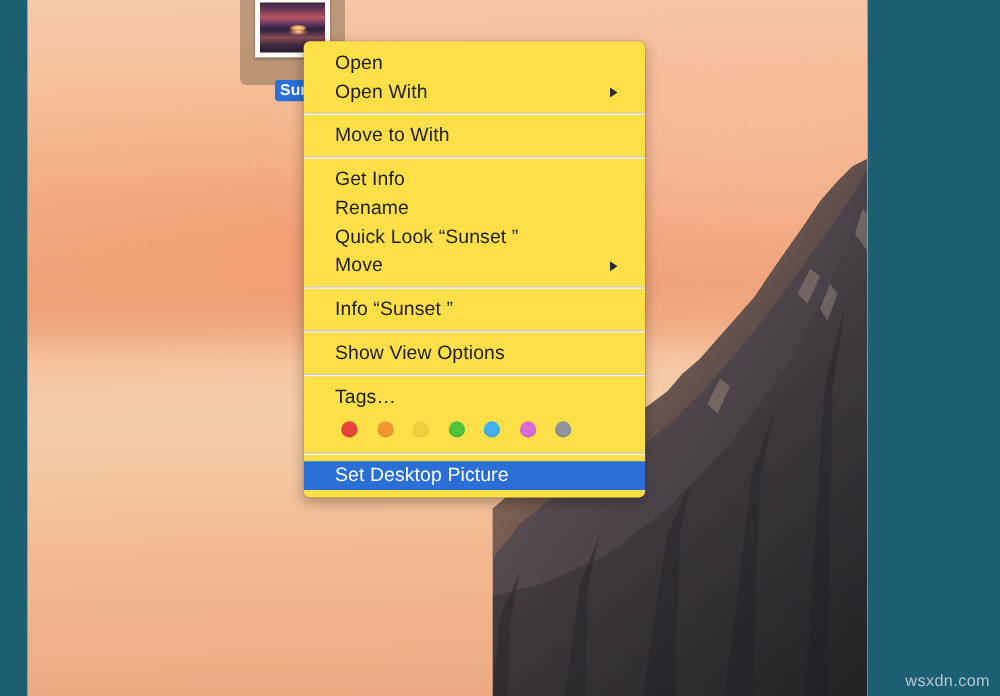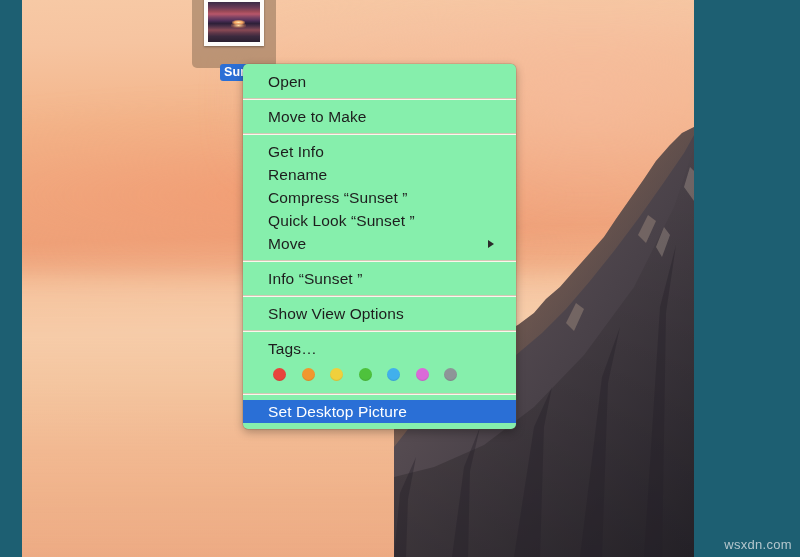--- a/index.html
+++ b/index.html
@@ -164,28 +164,27 @@
     white-space: nowrap;
     letter-spacing: 0.2px;
   }
 
   
   #context-menu {
     position: absolute;
     left: 243px;
     top: 33px;
     width: 273px;
-    background: #86efac;
+    background: #fde047;
     border-radius: 5px;
     box-shadow: 0 3px 10px rgba(0,0,0,0.30), 0 0 0 0.5px rgba(120,100,70,0.35);
     padding: 6px 0 4px 0;
     overflow: hidden;
     font-size: 15.5px;
     color: #1d1d1d;
-    margin-top: 31px;
   }
   .menu-item {
     height: 23px;
     line-height: 23px;
     padding: 0 10px 0 25px;
     white-space: nowrap;
     position: relative;
     letter-spacing: 0.1px;
   }
   .menu-item.highlight {
@@ -294,26 +293,26 @@
           <div class="thumb-sun"></div>
           <div class="thumb-sun2"></div>
         </div>
       </div>
       <div class="file-label">Sunse</div>
     </div>
   </div>
 
   <div id="context-menu">
       <div class="menu-item"><span>Open</span></div>
-      <div class="sep"></div>
-      <div class="menu-item"><span>Move to Make</span></div>
+      <div class="menu-item"><span>Open With</span><span class="submenu-arrow"></span></div>
+      <div class="sep"></div>
+      <div class="menu-item"><span>Move to With</span></div>
       <div class="sep"></div>
       <div class="menu-item"><span>Get Info</span></div>
       <div class="menu-item"><span>Rename</span></div>
-      <div class="menu-item"><span>Compress “Sunset ”</span></div>
       <div class="menu-item"><span>Quick Look “Sunset ”</span></div>
       <div class="menu-item"><span>Move</span><span class="submenu-arrow"></span></div>
       <div class="sep"></div>
       <div class="menu-item"><span>Info “Sunset ”</span></div>
       <div class="sep"></div>
       <div class="menu-item"><span>Show View Options</span></div>
       <div class="sep"></div>
       <div class="menu-item"><span>Tags…</span></div>
       <div class="tag-row">
         <span class="tag-dot" style="background: rgb(232, 69, 60);"></span>

